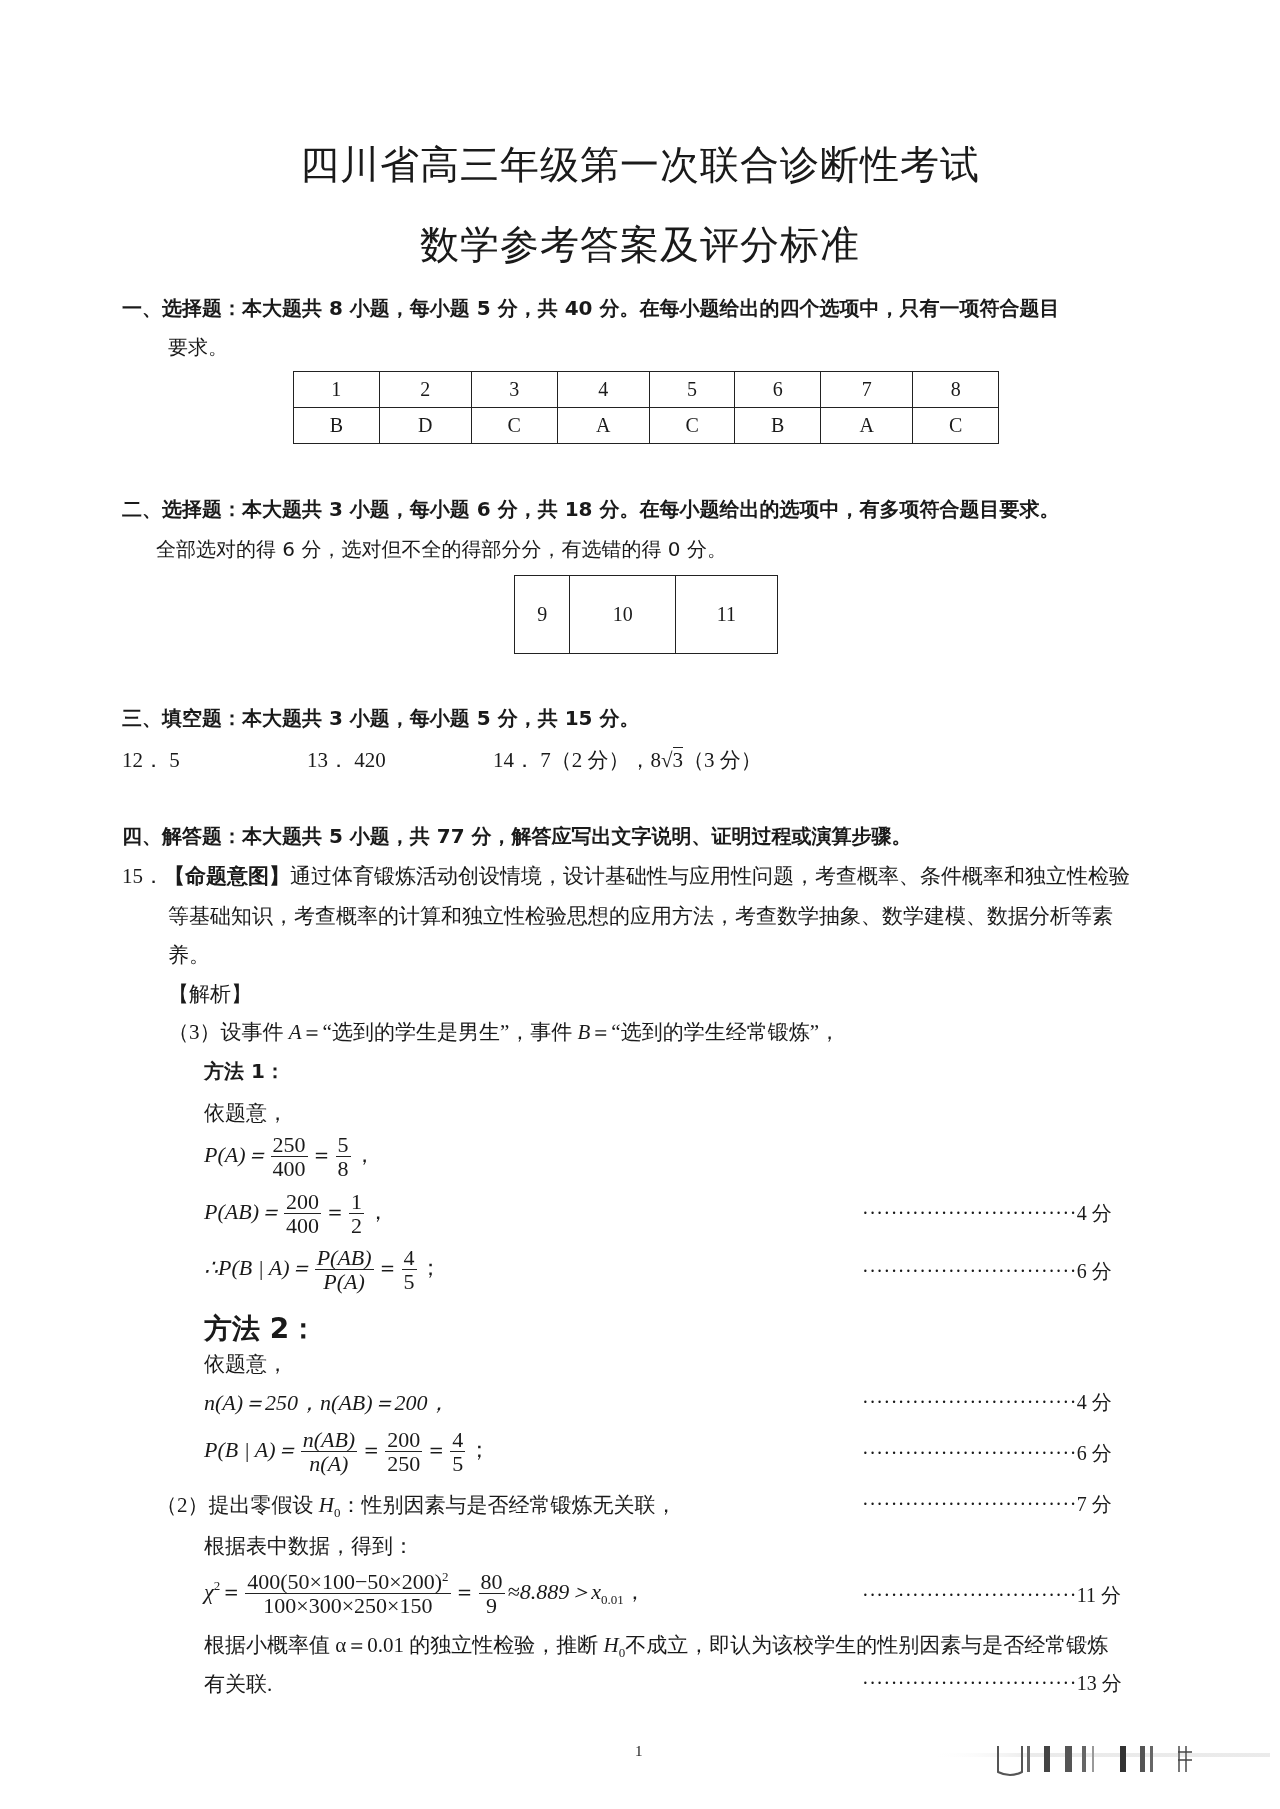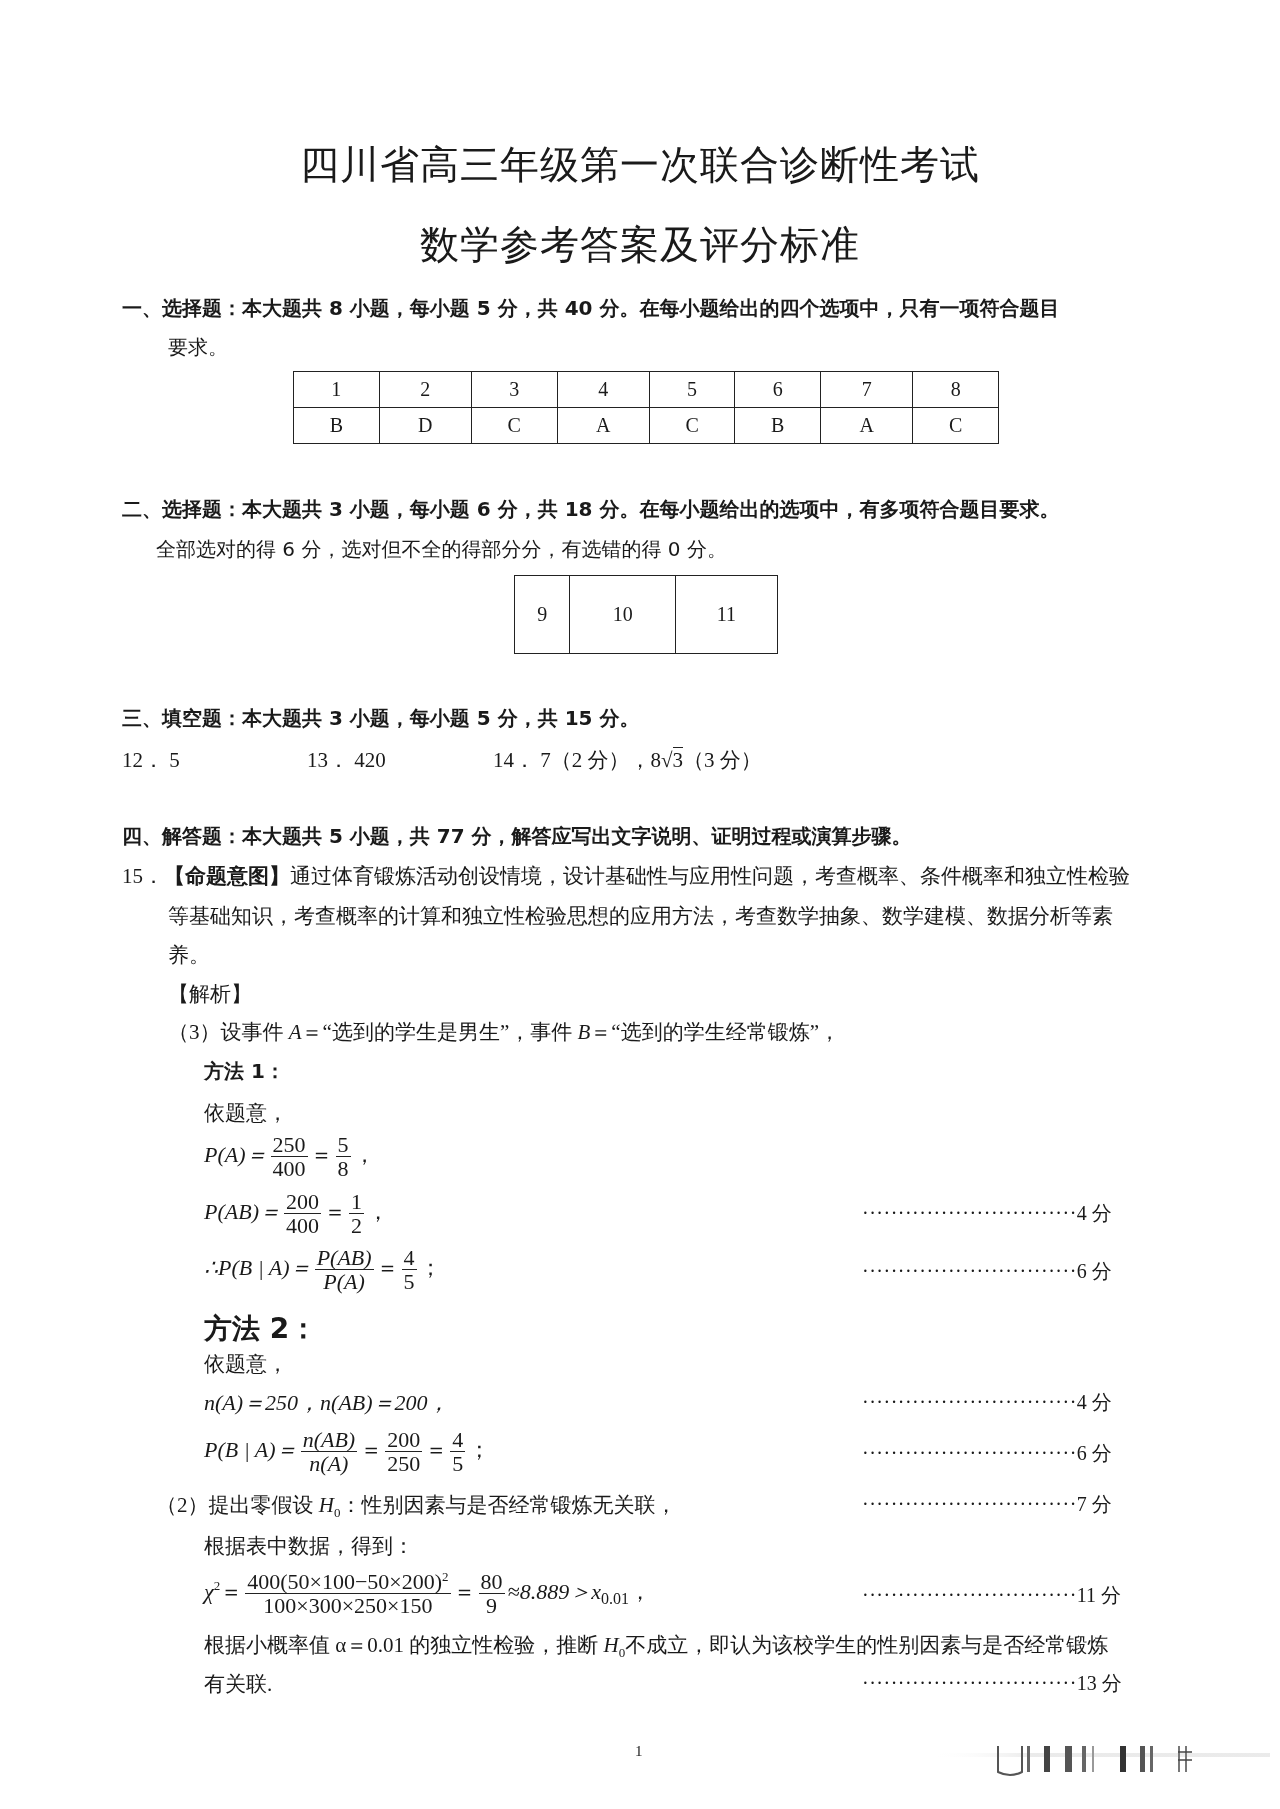--- a/index.html
+++ b/index.html
@@ -154,21 +154,21 @@
 
 <div class="abs body" style="left:204px; top:1532px;">根据表中数据，得到：</div>
 
 <div class="abs math" style="left:204px; top:1570px;">
   <i>χ</i><sup style="font-size:13px;">2</sup><span>＝</span><span class="frac">
       <span class="num"><span>400(50×100−50×200)</span><sup style="font-size:13px;">2</sup></span>
       <span class="den">100×300×250×150</span>
     </span><span>＝</span><span class="frac">
       <span class="num">80</span>
       <span class="den">9</span>
-    </span><i>≈8.889＞x</i><sub style="font-size:16px;">0.01</sub><span>，</span>
+    </span><i>≈8.889＞x</i><sub style="font-size:13px;">0.01</sub><span>，</span>
 </div>
 <div class="score" style="top:1582px;"><span class="dots">······························</span><span>11 分</span></div>
 
 <div class="abs body" style="left:204px; top:1631px;">
   <span>根据小概率值 α＝0.01 的独立性检验，推断 </span><i>H</i><sub style="font-size:13px;">0</sub><span>不成立，即认为该校学生的性别因素与是否经常锻炼</span>
 </div>
 <div class="abs body" style="left:204px; top:1670px;">有关联.</div>
 <div class="score" style="top:1670px;"><span class="dots">······························</span><span>13 分</span></div>
 
 <div class="pagenum">1</div>

